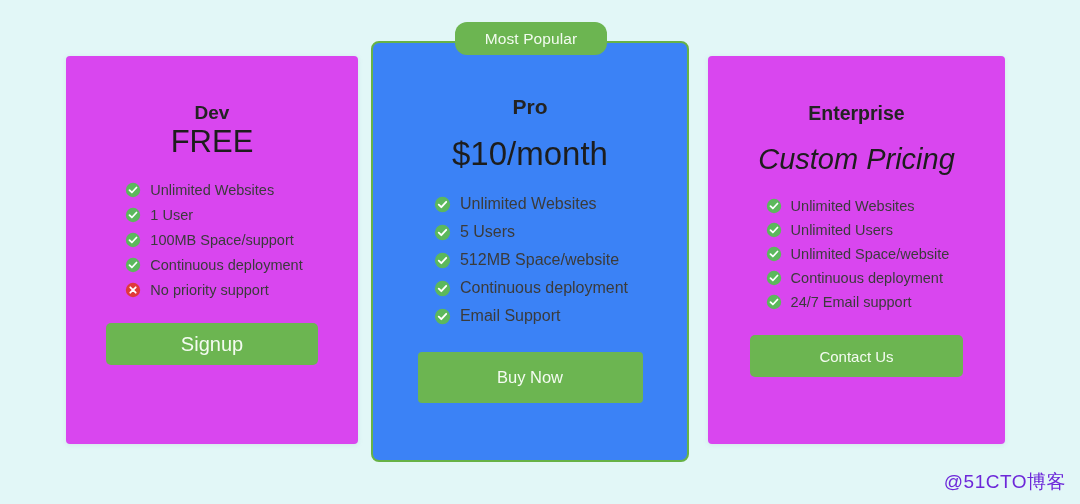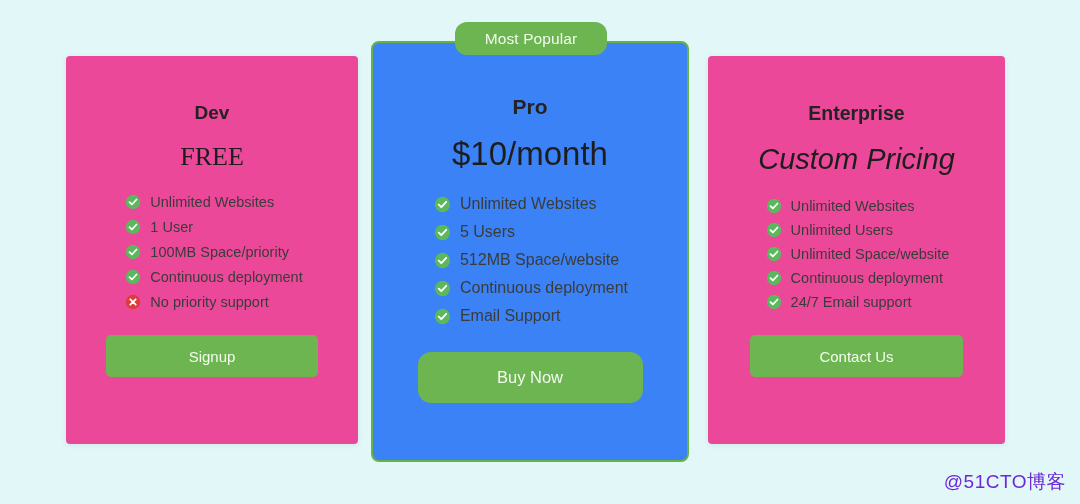--- a/index.html
+++ b/index.html
@@ -17,21 +17,21 @@
   }
 
   .pricing-stage {
     position: absolute;
     inset: 0;
   }
 
   
   .card {
     position: absolute;
-    background: #ec4899;
+    background: #d946ef;
     display: flex;
     flex-direction: column;
     align-items: center;
   }
 
   .card-plain {
     border-radius: 4px;
     box-shadow: 0 1px 5px rgba(120, 170, 170, 0.18);
   }
 
@@ -87,21 +87,21 @@
     text-align: center;
   }
 
   .plan-price {
     color: #1d1d1d;
     text-align: center;
     font-weight: 400;
   }
 
   .card-dev .plan-name { font-size: 19px; margin-top: 46px; }
-  .card-dev .plan-price { font-size: 26px; margin-top: 18px; font-family: Liberation Serif, serif; }
+  .card-dev .plan-price { font-size: 31px; margin-top: 0; }
 
   .card-pro .plan-name { font-size: 21px; margin-top: 52px; }
   .card-pro .plan-price { font-size: 33px; margin-top: 16px; }
 
   .card-ent .plan-name { font-size: 19.5px; margin-top: 46px; }
   .card-ent .plan-price { font-size: 29px; margin-top: 18px; font-style: italic; }
 
   
   .features {
     list-style: none;
@@ -147,28 +147,28 @@
     font-family: inherit;
     display: flex;
     align-items: center;
     justify-content: center;
   }
 
   .card-dev .cta {
     width: 212px;
     height: 42px;
     border-radius: 5px;
-    font-size: 15px;
+    font-size: 20px;
     margin-top: 25px;
   }
 
   .card-pro .cta {
     width: 225px;
     height: 51px;
-    border-radius: 13px;
+    border-radius: 4px;
     font-size: 16.5px;
     margin-top: 27px;
   }
 
   .card-ent .cta {
     width: 213px;
     height: 42px;
     border-radius: 5px;
     font-size: 15px;
     margin-top: 25px;
@@ -212,21 +212,21 @@
         </span>
         <span>1 User</span>
       </li>
       <li class="feature">
         <span class="feature-icon">
           <svg viewBox="0 0 20 20">
               <circle cx="10" cy="10" r="9" fill="#5cb85c"></circle>
               <path d="M5.6 10.2 L8.6 13.1 L14.4 6.9" fill="none" stroke="#ffffff" stroke-width="2.2" stroke-linecap="round" stroke-linejoin="round"></path>
             </svg>
         </span>
-        <span>100MB Space/priority</span>
+        <span>100MB Space/support</span>
       </li>
       <li class="feature">
         <span class="feature-icon">
           <svg viewBox="0 0 20 20">
               <circle cx="10" cy="10" r="9" fill="#5cb85c"></circle>
               <path d="M5.6 10.2 L8.6 13.1 L14.4 6.9" fill="none" stroke="#ffffff" stroke-width="2.2" stroke-linecap="round" stroke-linejoin="round"></path>
             </svg>
         </span>
         <span>Continuous deployment</span>
       </li>

